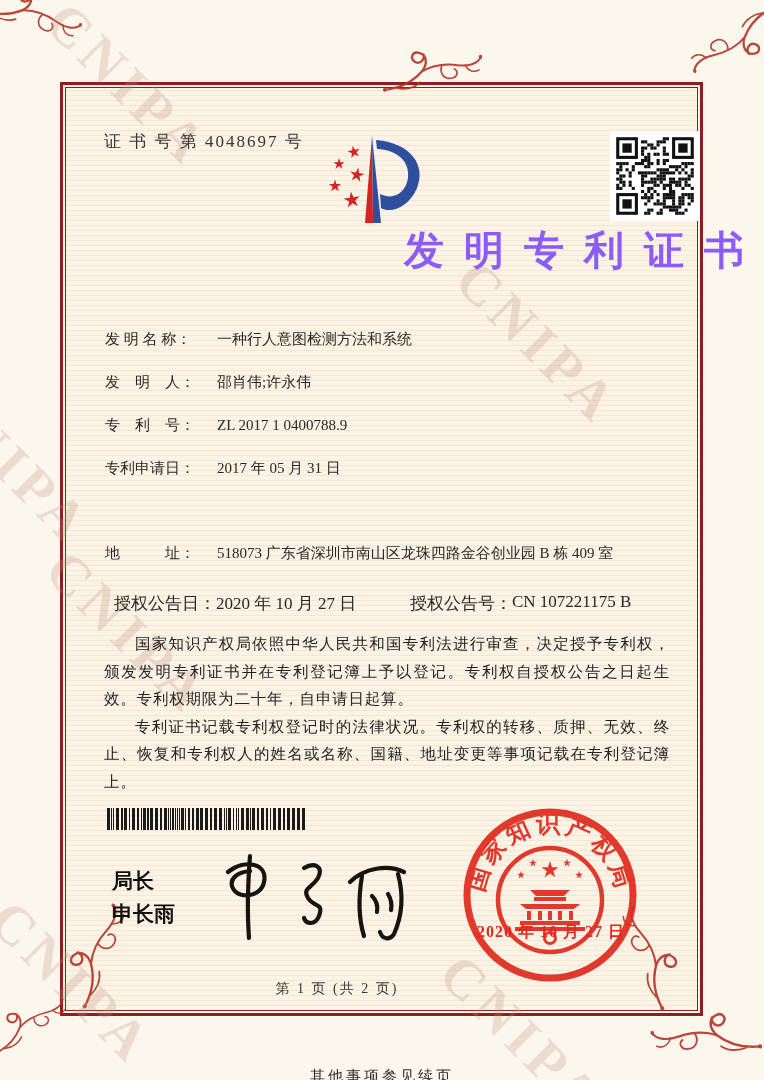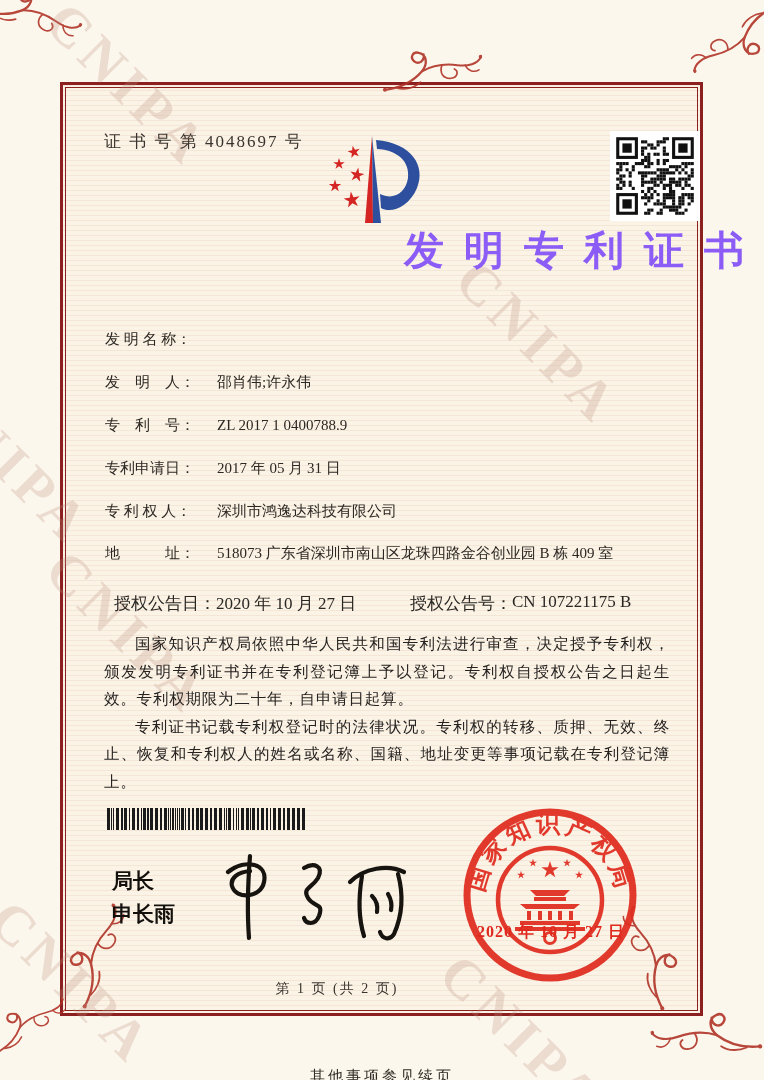--- a/index.html
+++ b/index.html
@@ -345,36 +345,33 @@
         <rect x="22" y="4" width="3" height="3" fill="#111"></rect>
         <rect x="2" y="20" width="7" height="7" fill="#111"></rect>
         <rect x="3" y="21" width="5" height="5" fill="#fff"></rect>
         <rect x="4" y="22" width="3" height="3" fill="#111"></rect>
       </svg>
 
     <div class="title">发明专利证书</div>
 
     <div class="field" style="top:326px">
       <span class="flabel">发 明 名 称：</span>
+      <span class="fvalue">一种行人意图检测方法和系统</span>
     </div>
     <div class="field" style="top:369px">
       <span class="flabel">发　明　人：</span>
       <span class="fvalue">邵肖伟;许永伟</span>
     </div>
     <div class="field" style="top:412px">
       <span class="flabel">专　利　号：</span>
       <span class="fvalue">ZL 2017 1 0400788.9</span>
     </div>
     <div class="field" style="top:455px">
       <span class="flabel">专利申请日：</span>
       <span class="fvalue">2017 年 05 月 31 日</span>
-    </div>
-    <div class="field" style="top:498px">
-      <span class="flabel">专 利 权 人：</span>
-      <span class="fvalue">深圳市鸿逸达科技有限公司</span>
     </div>
     <div class="field" style="top:540px">
       <span class="flabel">地　　　址：</span>
       <span class="fvalue" style="max-width:452px">518073 广东省深圳市南山区龙珠四路金谷创业园 B 栋 409 室</span>
     </div>
 
     <div class="grant">
       <span class="glabel">授权公告日：</span>
       <span class="gv1">2020 年 10 月 27 日</span>
       <span class="gap"></span>

